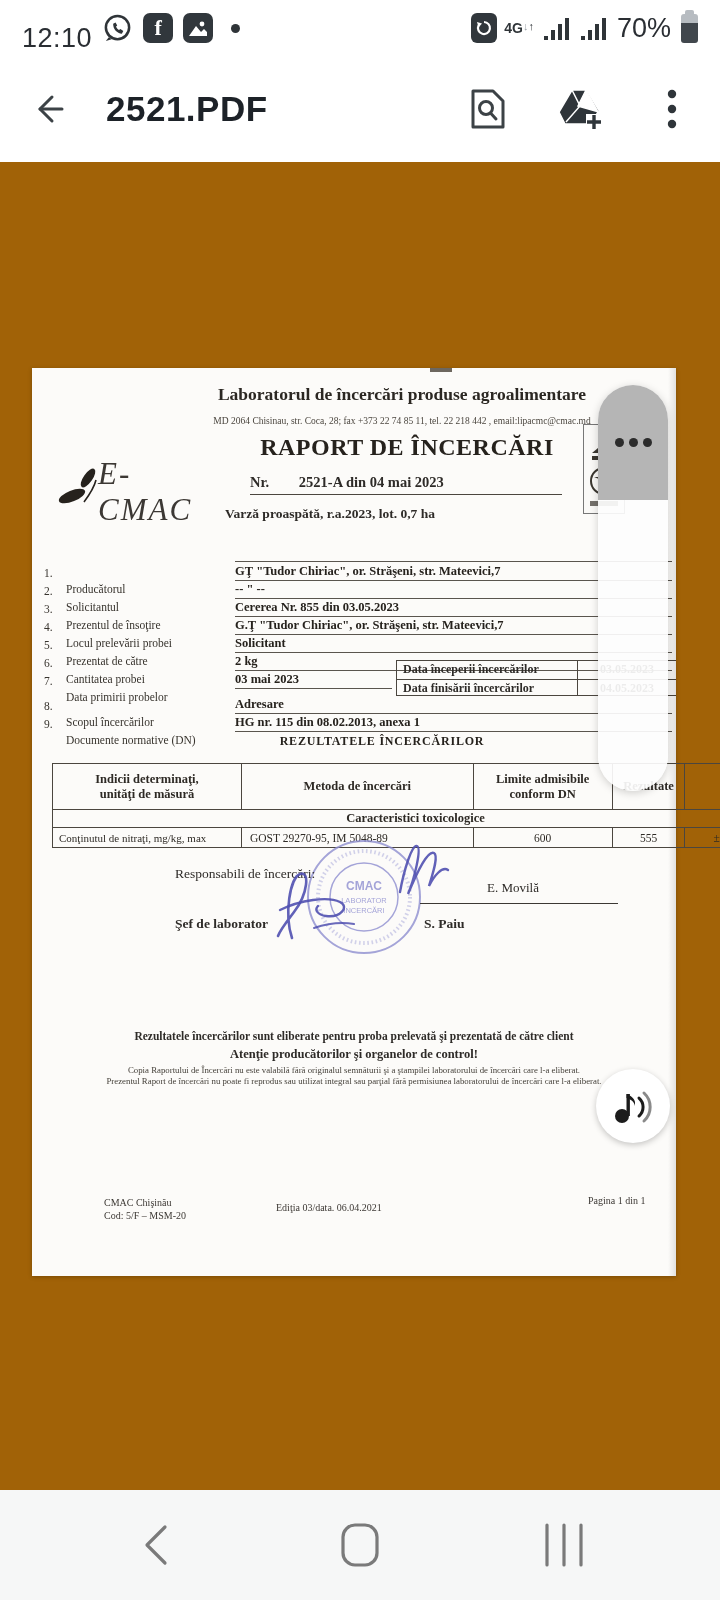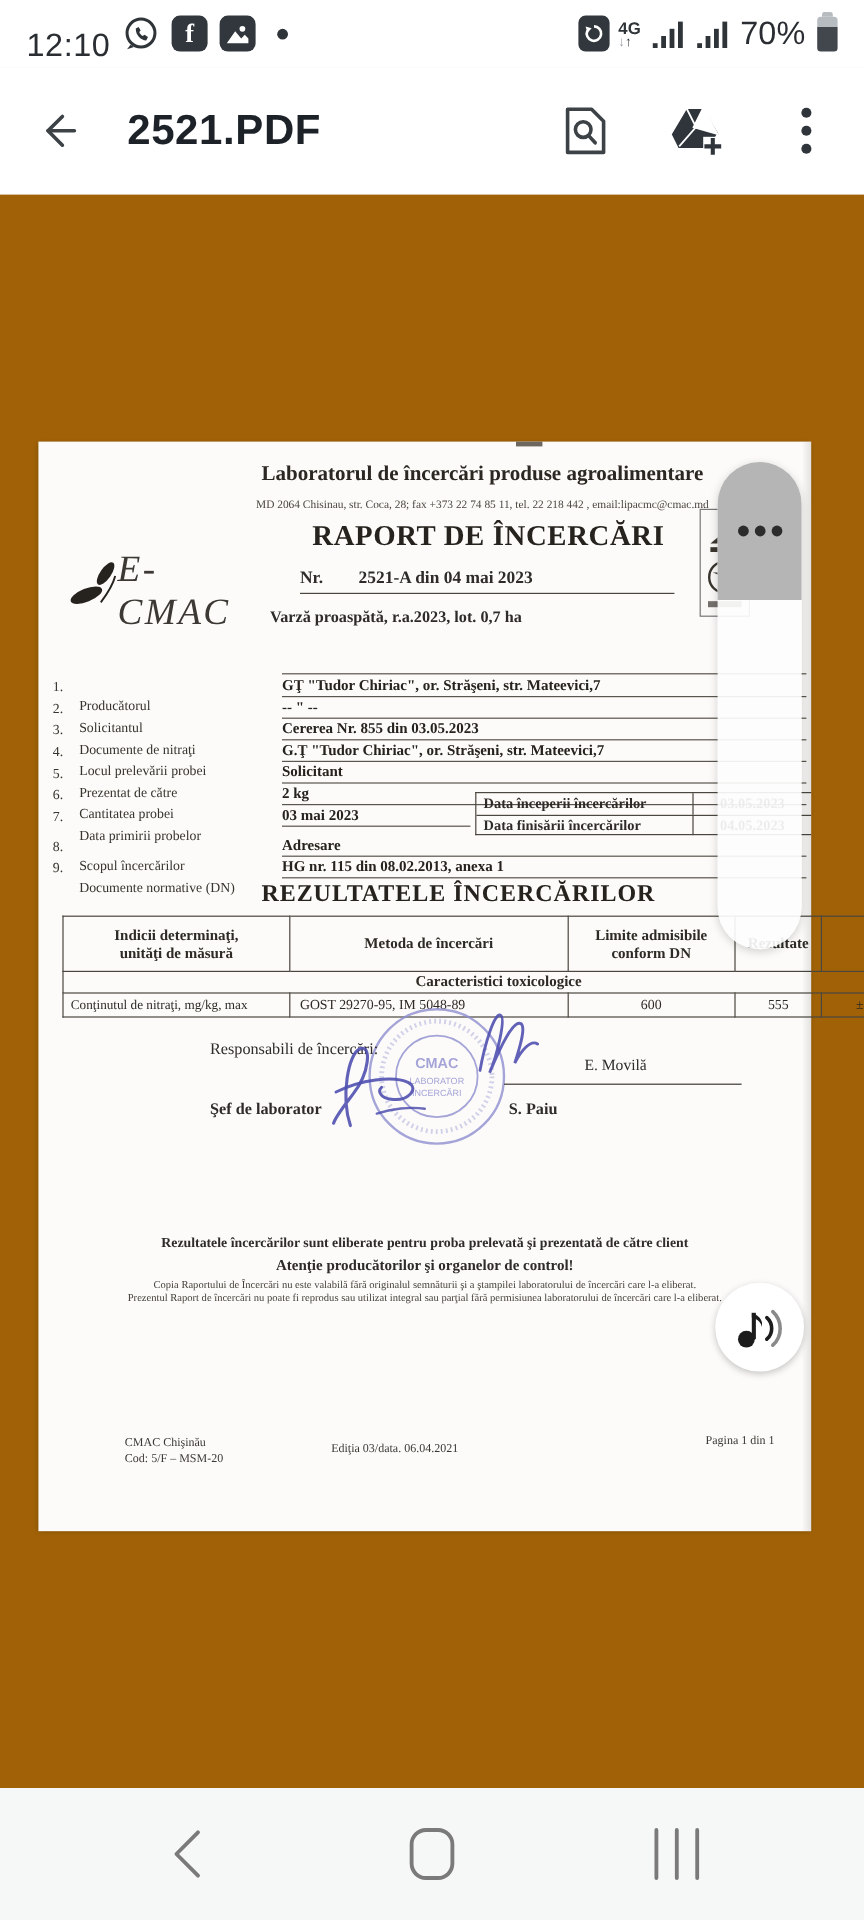--- a/index.html
+++ b/index.html
@@ -15,21 +15,21 @@
     background:#fff; display:flex; align-items:center; padding:0 22px; z-index:30;
   }
   .sb-left { display:flex; align-items:center; gap:10px; }
   .sb-time { font-size:27px; color:#2a2e33; letter-spacing:0.5px;margin-top:21px; }
   .sb-right { margin-left:auto; display:flex; align-items:center; gap:7px; }
   .sb-pct { font-size:27px; color:#2a2e33; }
   .icon-sq { width:30px; height:30px; border-radius:7px; background:#31373c; color:#fff;
     display:flex; align-items:center; justify-content:center; }
   .wa-circle { width:31px; height:31px; }
   .notif-dot { width:9px; height:9px; border-radius:50%; background:#2f3438; margin-left:8px; }
-  .fourg { display:flex; flex-direction:column; align-items:flex-start; line-height:1; margin-right:2px; }
+  .fourg { display:flex; flex-direction:row; align-items:flex-start; line-height:1; margin-right:2px; }
   .fourg .g { font-size:14px; font-weight:bold; color:#2f3438; }
   .fourg .arrows { font-size:11px; color:#2f3438; }
   .fourg .arrows .dn { color:#9aa0a5; }
   .battery { position:relative; width:17px; height:29px; border-radius:3px; margin-left:3px;
     background:linear-gradient(to top, #41474d 70%, #b7bcc1 70%); }
   .battery:before { content:""; position:absolute; top:-4px; left:4px; width:9px; height:4px;
     background:#b7bcc1; border-radius:2px 2px 0 0; }
   
   .app-bar {
     position:absolute; top:56px; left:0; width:720px; height:106px;
@@ -82,21 +82,21 @@
   .f7 .fval { right:284px; }
   .dates-box { position:absolute; left:364px; top:292px; width:280px; height:36px;
     border:1px solid #4b463f; border-right:none; font-weight:bold; }
   .dates-row { display:flex; height:17.5px; }
   .dates-row + .dates-row { border-top:1px solid #4b463f; }
   .dlab { width:181px; padding-left:6px; font-size:12px; line-height:17px;
     border-right:1px solid #4b463f; }
   .dval { flex:1; text-align:center; font-size:12px; line-height:17px; }
   
   .res-title { position:absolute; left:60px; top:366px; width:580px; text-align:center;
-    font-weight:bold; font-size:20px; letter-spacing:0.8px; color:#26221d; }
+    font-weight:bold; font-size:12px; letter-spacing:0.8px; color:#26221d; }
   .res-table { position:absolute; left:20px; top:395px; width:714px; border-collapse:collapse;
     table-layout:fixed; font-size:11.5px; color:#2e2a25; }
   .res-table th, .res-table td { border:1.4px solid #4b463f; }
   .res-table th { font-weight:bold; font-size:12.5px; white-space:pre-line; height:46px;
     text-align:center; vertical-align:middle; }
   .res-table .sect td { font-weight:bold; font-size:12.5px; text-align:center; height:18px;padding-left:13px; }
   .res-table .drow td { height:20px; text-align:center; }
   .res-table .drow td:first-child { text-align:left; padding-left:6px; font-size:11px; }
   .res-table .drow td:nth-child(2) { text-align:left; padding-left:8px; }
   
@@ -259,21 +259,21 @@
           <span class="flab">Producătorul</span>
           <span class="fval">GŢ "Tudor Chiriac", or. Străşeni, str. Mateevici,7</span>
         </div>
       <div class="frow f2">
           <span class="fnum">2.</span>
           <span class="flab">Solicitantul</span>
           <span class="fval">-- " --</span>
         </div>
       <div class="frow f3">
           <span class="fnum">3.</span>
-          <span class="flab">Documente de nitraţi</span>
+          <span class="flab">Prezentul de însoţire</span>
           <span class="fval">Cererea Nr. 855 din 03.05.2023</span>
         </div>
       <div class="frow f4">
           <span class="fnum">4.</span>
           <span class="flab">Locul prelevării probei</span>
           <span class="fval">G.Ţ "Tudor Chiriac", or. Străşeni, str. Mateevici,7</span>
         </div>
       <div class="frow f5">
           <span class="fnum">5.</span>
           <span class="flab">Prezentat de către</span>

